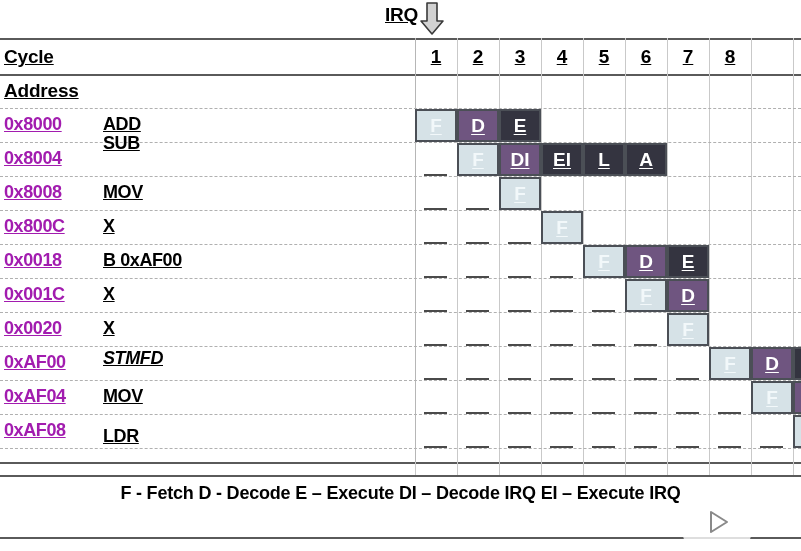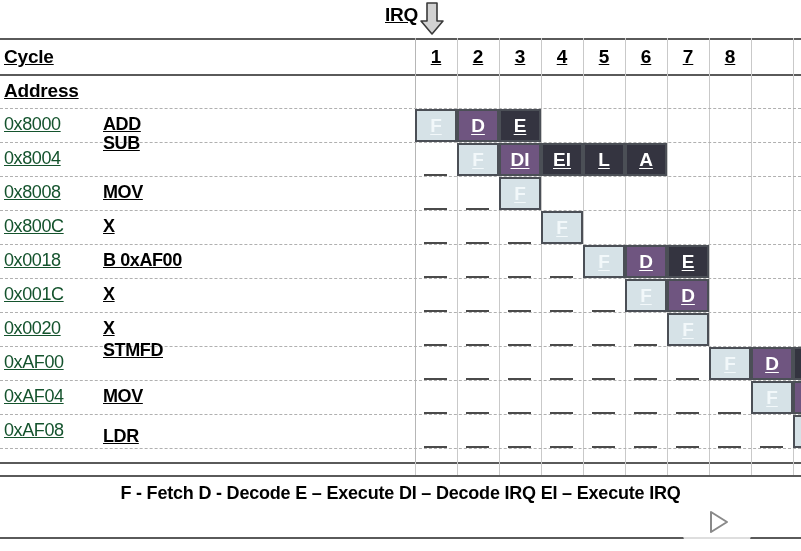--- a/index.html
+++ b/index.html
@@ -90,22 +90,22 @@
     font-weight: bold;
     color: #000;
     text-decoration: underline;
   }
 
   
   .addr {
     position: absolute;
     left: 4px;
     font-size: 18px;
-    font-weight: normal;
-    color: #14532d;
+    font-weight: bold;
+    color: #a21caf;
     text-decoration: underline;
     white-space: nowrap;
     letter-spacing: -0.4px;
   }
   .oper {
     position: absolute;
     left: 103px;
     font-size: 18px;
     font-weight: bold;
     color: #000;
@@ -334,21 +334,21 @@
       </div>
       <div class="cell d" style="left: 667px; top: 279px;">
         <span>D</span>
       </div>
       <div class="addr" style="top: 318px;">0x0020</div>
       <div class="oper" style="top: 318px;">X</div>
       <div class="cell f" style="left: 667px; top: 313px;">
         <span>F</span>
       </div>
       <div class="addr" style="top: 352px;">0xAF00</div>
-      <div class="oper" style="top: 340px;">STMFD</div>
+      <div class="oper" style="top: 348px; font-style: italic;">STMFD</div>
       <div class="cell f" style="left: 709px; top: 347px;">
         <span>F</span>
       </div>
       <div class="cell d" style="left: 751px; top: 347px;">
         <span>D</span>
       </div>
       <div class="cell e" style="left: 793px; top: 347px;"></div>
       <div class="addr" style="top: 386px;">0xAF04</div>
       <div class="oper" style="top: 386px;">MOV</div>
       <div class="cell f" style="left: 751px; top: 381px;">

